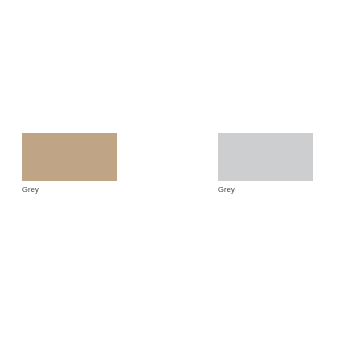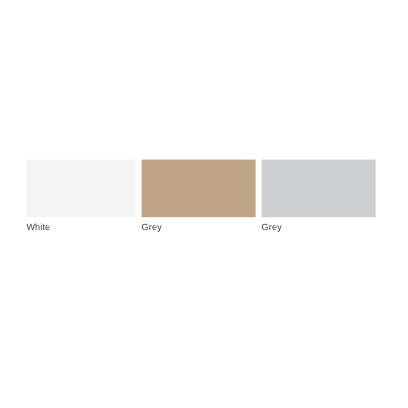--- a/index.html
+++ b/index.html
@@ -56,24 +56,20 @@
     white-space: nowrap;
   }
 </style>
 </head>
 <body>
 
 <div class="page" style="background: rgb(255, 255, 255);">
 
   <div class="swatch-strip">
 
-    <div class="swatch-item">
-      <span class="swatch-chip" style="background: rgb(244, 244, 244);"></span>
-      <span class="swatch-label" style="color: rgb(59, 59, 59);">White</span>
-    </div>
 
     <div class="swatch-item wide">
       <span class="swatch-chip" style="background: rgb(192, 164, 134);"></span>
       <span class="swatch-label" style="color: rgb(59, 59, 59);">Grey</span>
     </div>
 
     <div class="swatch-item wide">
       <span class="swatch-chip" style="background: rgb(205, 206, 208);"></span>
       <span class="swatch-label" style="color: rgb(59, 59, 59);">Grey</span>
     </div>

